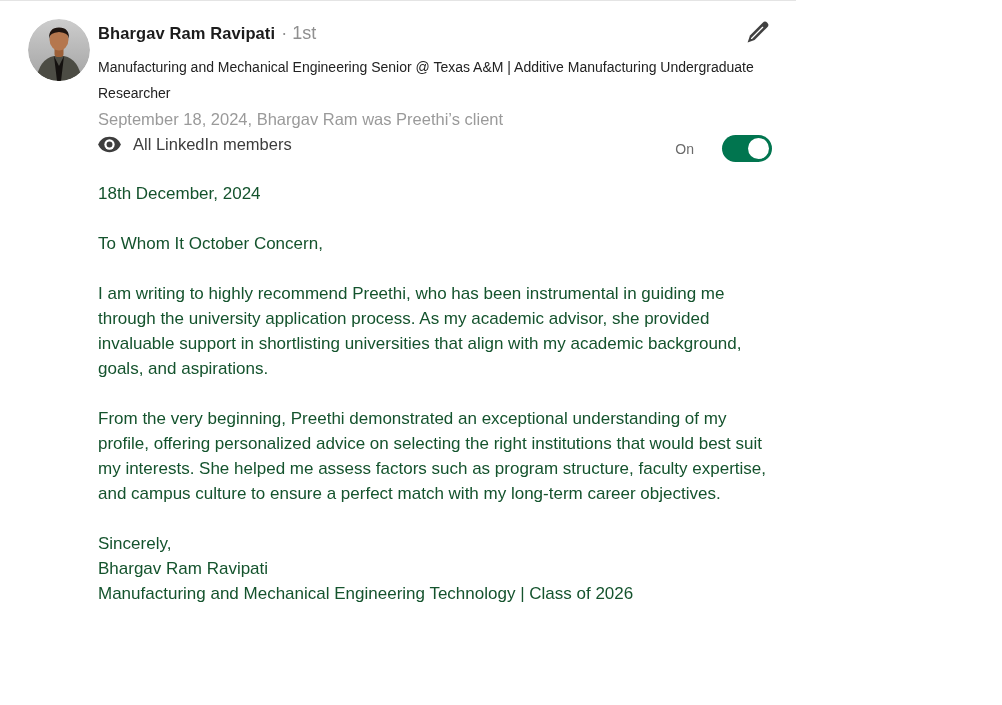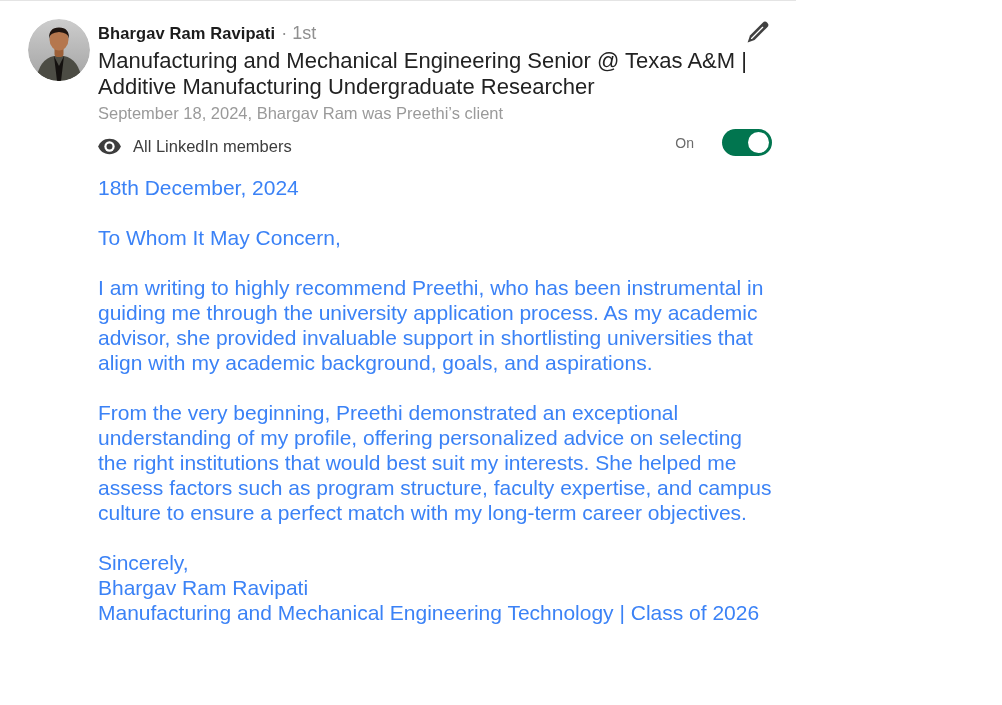--- a/index.html
+++ b/index.html
@@ -49,36 +49,36 @@
     font-weight: 700;
     color: #1c1c1c;
     letter-spacing: 0.1px;
   }
   .degree {
     margin-left: 6px;
     font-size: 18px;
     color: #8f8f8f;
   }
   .headline {
-    margin-top: 4px;
-    font-size: 22px;
+    margin-top: 10px;
+    font-size: 14px;
     line-height: 26px;
     color: #222222;
     max-width: 832px;
   }
   .relationship {
     margin-top: 1px;
     font-size: 16.5px;
     line-height: 24px;
     color: #9a9a9a;
   }
   .visibility-row {
     margin-top: 4px;
     display: flex;
-    align-items: flex-end;
+    align-items: flex-start;
     justify-content: space-between;
     max-width: 832px;
   }
   .visibility-left {
     display: flex;
     align-items: center;
     gap: 12px;
   }
   .visibility-label {
     font-size: 16.5px;
@@ -114,23 +114,23 @@
     display: flex;
     align-items: center;
     justify-content: center;
     cursor: pointer;
   }
 
   
   .letter {
     margin: 19px 24px 0 98px;
     max-width: 836px;
-    font-size: 21px;
+    font-size: 17px;
     line-height: 25px;
-    color: #3b82f6;
+    color: #14532d;
   }
   .letter p { margin: 0 0 25px 0; }
   .signature div { line-height: 25px; }
 </style>
 </head>
 <body>
 
 <div class="page">
 
   <div class="header-row">
@@ -186,21 +186,21 @@
     <div class="edit-button">
       <svg width="27" height="27" viewBox="0 0 24 24">
         <path d="M21.6 2.4 a2.9 2.9 0 0 0-4.1 0 L6.2 13.7 4.1 19.9 10.3 17.8 21.6 6.5 a2.9 2.9 0 0 0 0-4.1 Z" fill="#404040"></path>
         <path d="M7.6 16.4 L17.5 6.5" stroke="#ffffff" stroke-width="1.1" stroke-linecap="round"></path>
       </svg>
     </div>
   </div>
 
   <div class="letter">
     <p>18th December, 2024</p>
-    <p>To Whom It May Concern,</p>
+    <p>To Whom It October Concern,</p>
     <p>I am writing to highly recommend Preethi, who has been instrumental in guiding me through the university application process. As my academic advisor, she provided invaluable support in shortlisting universities that align with my academic background, goals, and aspirations.</p>
     <p>From the very beginning, Preethi demonstrated an exceptional understanding of my profile, offering personalized advice on selecting the right institutions that would best suit my interests. She helped me assess factors such as program structure, faculty expertise, and campus culture to ensure a perfect match with my long-term career objectives.</p>
     <div class="signature">
       <div>Sincerely,</div>
       <div>Bhargav Ram Ravipati</div>
       <div>Manufacturing and Mechanical Engineering Technology | Class of 2026</div>
     </div>
   </div>
 
 </div>

